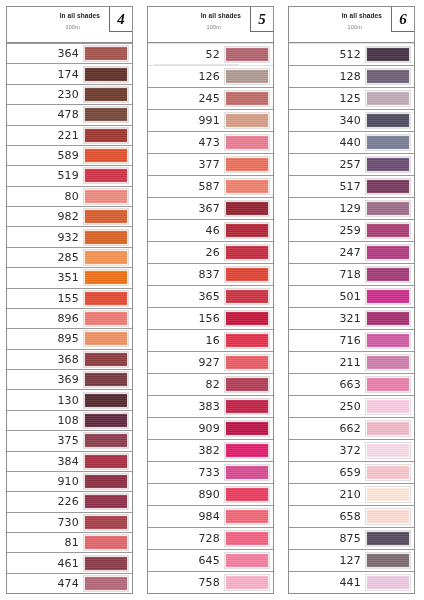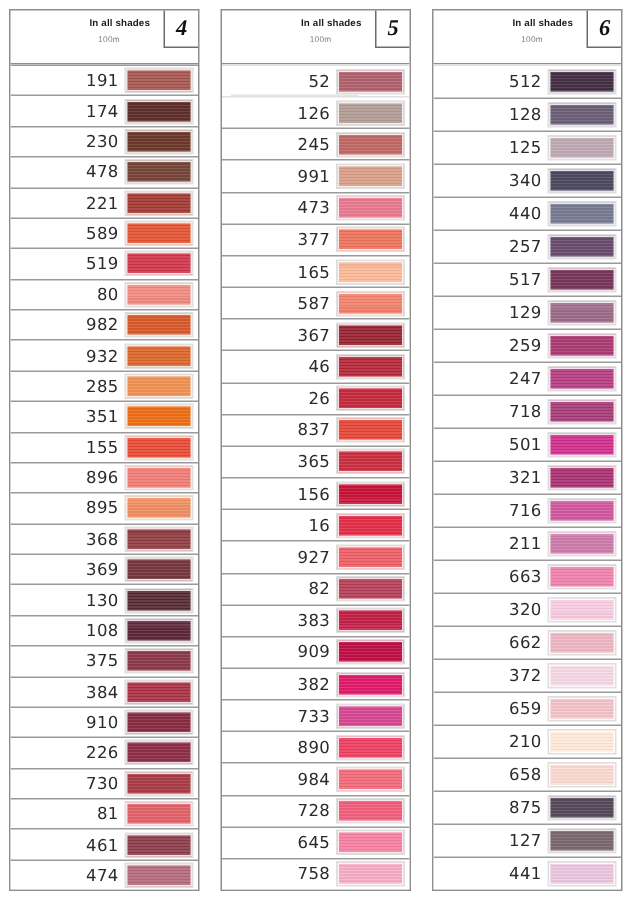--- a/index.html
+++ b/index.html
@@ -157,21 +157,21 @@
 
 <div class="column">
       <div class="col-frame">
         <div class="col-header">
           <div class="brand-line">In all shades</div>
           <div class="length-line">100m</div>
           <div class="page-badge">4</div>
         </div>
         <div class="rows">
           <div class="row">
-            <div class="row-code">191</div>
+            <div class="row-code">364</div>
             <div class="swatch" style="background-color: rgb(165, 84, 77);"></div>
           </div>
           <div class="row">
             <div class="row-code">174</div>
             <div class="swatch" style="background-color: rgb(96, 48, 42);"></div>
           </div>
           <div class="row">
             <div class="row-code">230</div>
             <div class="swatch" style="background-color: rgb(109, 58, 44);"></div>
           </div>
@@ -300,24 +300,20 @@
           </div>
           <div class="row">
             <div class="row-code">473</div>
             <div class="swatch" style="background-color: rgb(234, 124, 145);"></div>
           </div>
           <div class="row">
             <div class="row-code">377</div>
             <div class="swatch" style="background-color: rgb(236, 112, 89);"></div>
           </div>
           <div class="row">
-            <div class="row-code">165</div>
-            <div class="swatch" style="background-color: rgb(251, 183, 149);"></div>
-          </div>
-          <div class="row">
             <div class="row-code">587</div>
             <div class="swatch" style="background-color: rgb(242, 128, 108);"></div>
           </div>
           <div class="row">
             <div class="row-code">367</div>
             <div class="swatch" style="background-color: rgb(150, 32, 47);"></div>
           </div>
           <div class="row">
             <div class="row-code">46</div>
             <div class="swatch" style="background-color: rgb(180, 36, 54);"></div>
@@ -455,21 +451,21 @@
           </div>
           <div class="row">
             <div class="row-code">211</div>
             <div class="swatch" style="background-color: rgb(207, 126, 174);"></div>
           </div>
           <div class="row">
             <div class="row-code">663</div>
             <div class="swatch" style="background-color: rgb(237, 127, 171);"></div>
           </div>
           <div class="row">
-            <div class="row-code">320</div>
+            <div class="row-code">250</div>
             <div class="swatch" style="background-color: rgb(248, 204, 226);"></div>
           </div>
           <div class="row">
             <div class="row-code">662</div>
             <div class="swatch" style="background-color: rgb(241, 185, 198);"></div>
           </div>
           <div class="row">
             <div class="row-code">372</div>
             <div class="swatch" style="background-color: rgb(248, 219, 232);"></div>
           </div>

